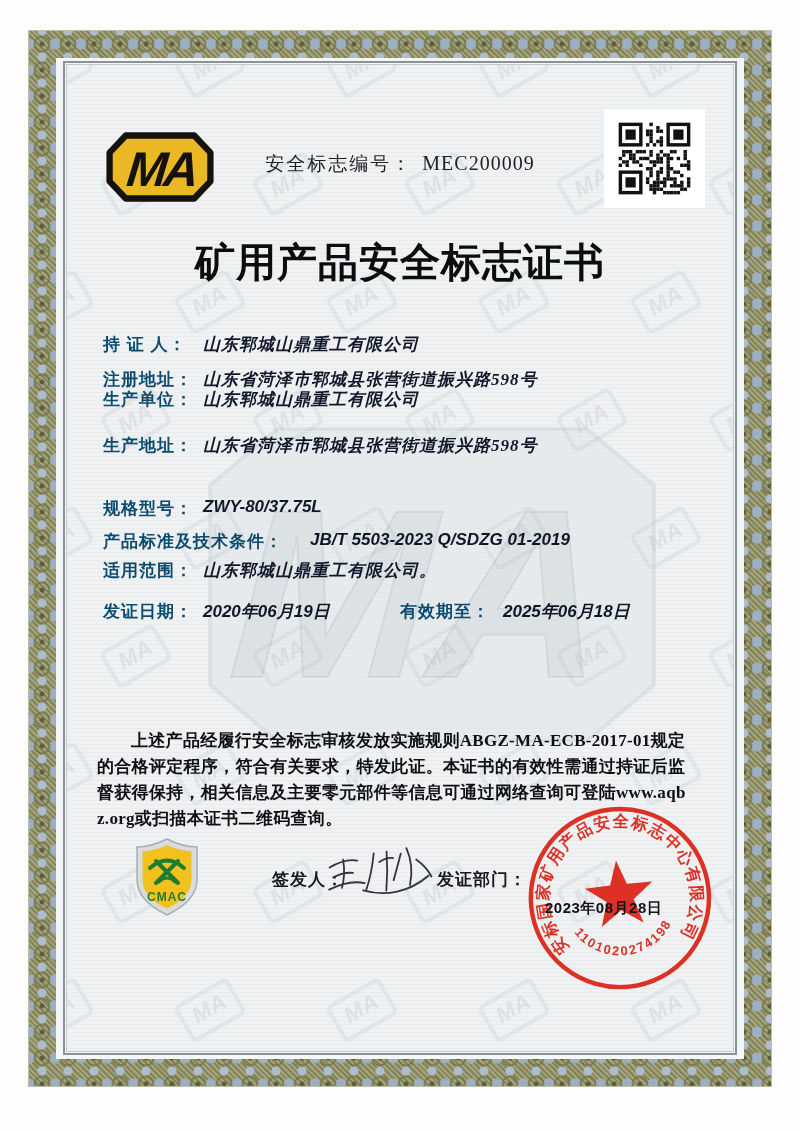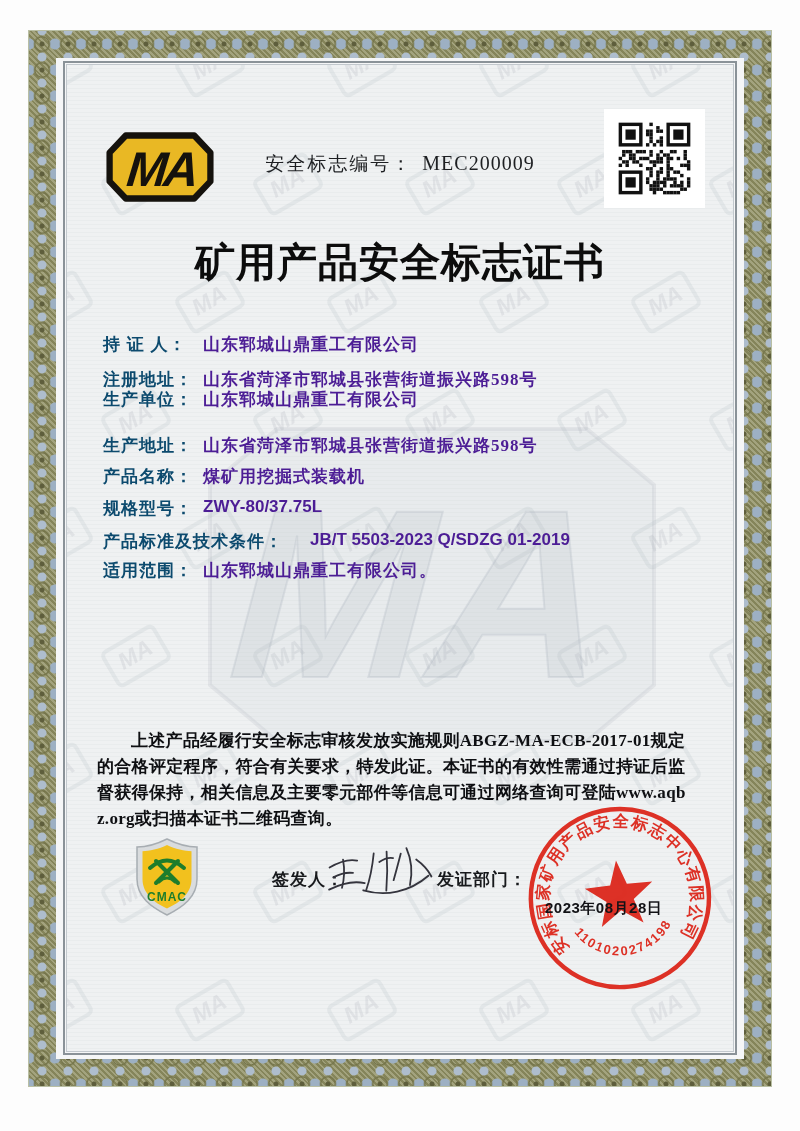--- a/index.html
+++ b/index.html
@@ -33,21 +33,21 @@
         font-family:"Liberation Serif","DejaVu Serif",serif;font-size:19px;letter-spacing:2px;}
   .cert-line .num{letter-spacing:1px;margin-left:10px;font-size:20px;}
   .qr-wrap{position:absolute;left:604px;top:109px;width:101px;height:99px;background:#ffffff;}
   
   .title{position:absolute;left:0;right:0;top:235px;text-align:center;color:#0c0c0c;
         font-family:"Liberation Serif","DejaVu Serif",serif;font-weight:900;font-size:40px;letter-spacing:1px;}
   
   .row{position:absolute;left:103px;right:75px;height:26px;font-size:17px;color:#101215;}
   .lbl{position:absolute;left:0;top:0;font-weight:700;letter-spacing:1px;color:#0c4a6e;}
   .val{position:absolute;left:100px;top:0;font-family:"Liberation Serif","DejaVu Serif",serif;
-       font-weight:600;color:#4c1d95;letter-spacing:1px;white-space:nowrap;}
+       font-weight:600;color:#0f172a;letter-spacing:1px;white-space:nowrap;font-style:italic;}
   .val.code{font-family:"Liberation Sans","DejaVu Sans",sans-serif;font-weight:700;letter-spacing:0;}
   .statement{position:absolute;left:97px;top:728px;width:599px;text-indent:2em;
        font-family:"Liberation Serif","DejaVu Serif",serif;font-weight:700;font-size:17px;
        line-height:26px;color:#0e0f12;word-break:break-all;letter-spacing:.3px;}
   
   .sig-label{position:absolute;font-size:17px;font-weight:700;color:#17191c;letter-spacing:1px;}
   .stamp-date{position:absolute;left:545px;top:899px;font-size:15px;font-weight:700;color:#121216;
        letter-spacing:.5px;z-index:7;}
   .stamp-svg{position:absolute;left:523px;top:802px;z-index:6;opacity:.93;transform:rotate(-6deg);}
   .sign-svg{position:absolute;left:322px;top:840px;z-index:5;transform:rotate(-4deg);}
@@ -263,35 +263,37 @@
     <span class="val">山东省菏泽市郓城县张营街道振兴路598号</span>
   </div>
   <div class="row" style="top:388px">
     <span class="lbl">生产单位：</span>
     <span class="val">山东郓城山鼎重工有限公司</span>
   </div>
   <div class="row" style="top:434px">
     <span class="lbl">生产地址：</span>
     <span class="val">山东省菏泽市郓城县张营街道振兴路598号</span>
   </div>
-  <div class="row" style="top:465px">
-    <span class="lbl">产品名称：</span>
-    <span class="val">煤矿用挖掘式装载机</span>
-  </div>
   <div class="row" style="top:497px">
     <span class="lbl">规格型号：</span>
     <span class="val code">ZWY-80/37.75L</span>
   </div>
   <div class="row" style="top:530px">
     <span class="lbl">产品标准及技术条件：</span>
     <span class="val code" style="left:207px">JB/T 5503-2023 Q/SDZG 01-2019</span>
   </div>
   <div class="row" style="top:559px">
     <span class="lbl">适用范围：</span>
     <span class="val">山东郓城山鼎重工有限公司。</span>
+  </div>
+  <div class="row" style="top:600px">
+    <span class="lbl">发证日期：</span>
+    <span class="val code">2020年06月19日</span>
+    <span class="lbl" style="left:297px">有效期至：</span>
+    <span class="val code" style="left:400px">2025年06月18日</span>
   </div>
 
   <div class="statement">上述产品经履行安全标志审核发放实施规则ABGZ-MA-ECB-2017-01规定的合格评定程序，符合有关要求，特发此证。本证书的有效性需通过持证后监督获得保持，相关信息及主要零元部件等信息可通过网络查询可登陆www.aqbz.org或扫描本证书二维码查询。</div>
 
   <svg class="abs" style="left:135px;top:838px;z-index:5;" width="64" height="78" viewBox="0 0 64 78">
     <path d="M32 1 C42 6 53 9 62 9 L62 41 C62 59 48 69 32 77 C16 69 2 59 2 41 L2 9 C11 9 22 6 32 1 Z" fill="#d9dcde" stroke="#a7adb2" stroke-width="1.5"></path>
     <path d="M32 7 C40 11 50 13 56.5 13.3 L56.5 41 C56.5 55.5 45 64.5 32 70.5 C19 64.5 7.5 55.5 7.5 41 L7.5 13.3 C14 13 24 11 32 7 Z" fill="#f2c11e"></path>
     <g stroke="#1d7d2c" stroke-width="4" stroke-linecap="round" fill="none">
       <path d="M15 30 Q32 15 49 30"></path>
       <line x1="21" y1="23" x2="43" y2="45"></line>

